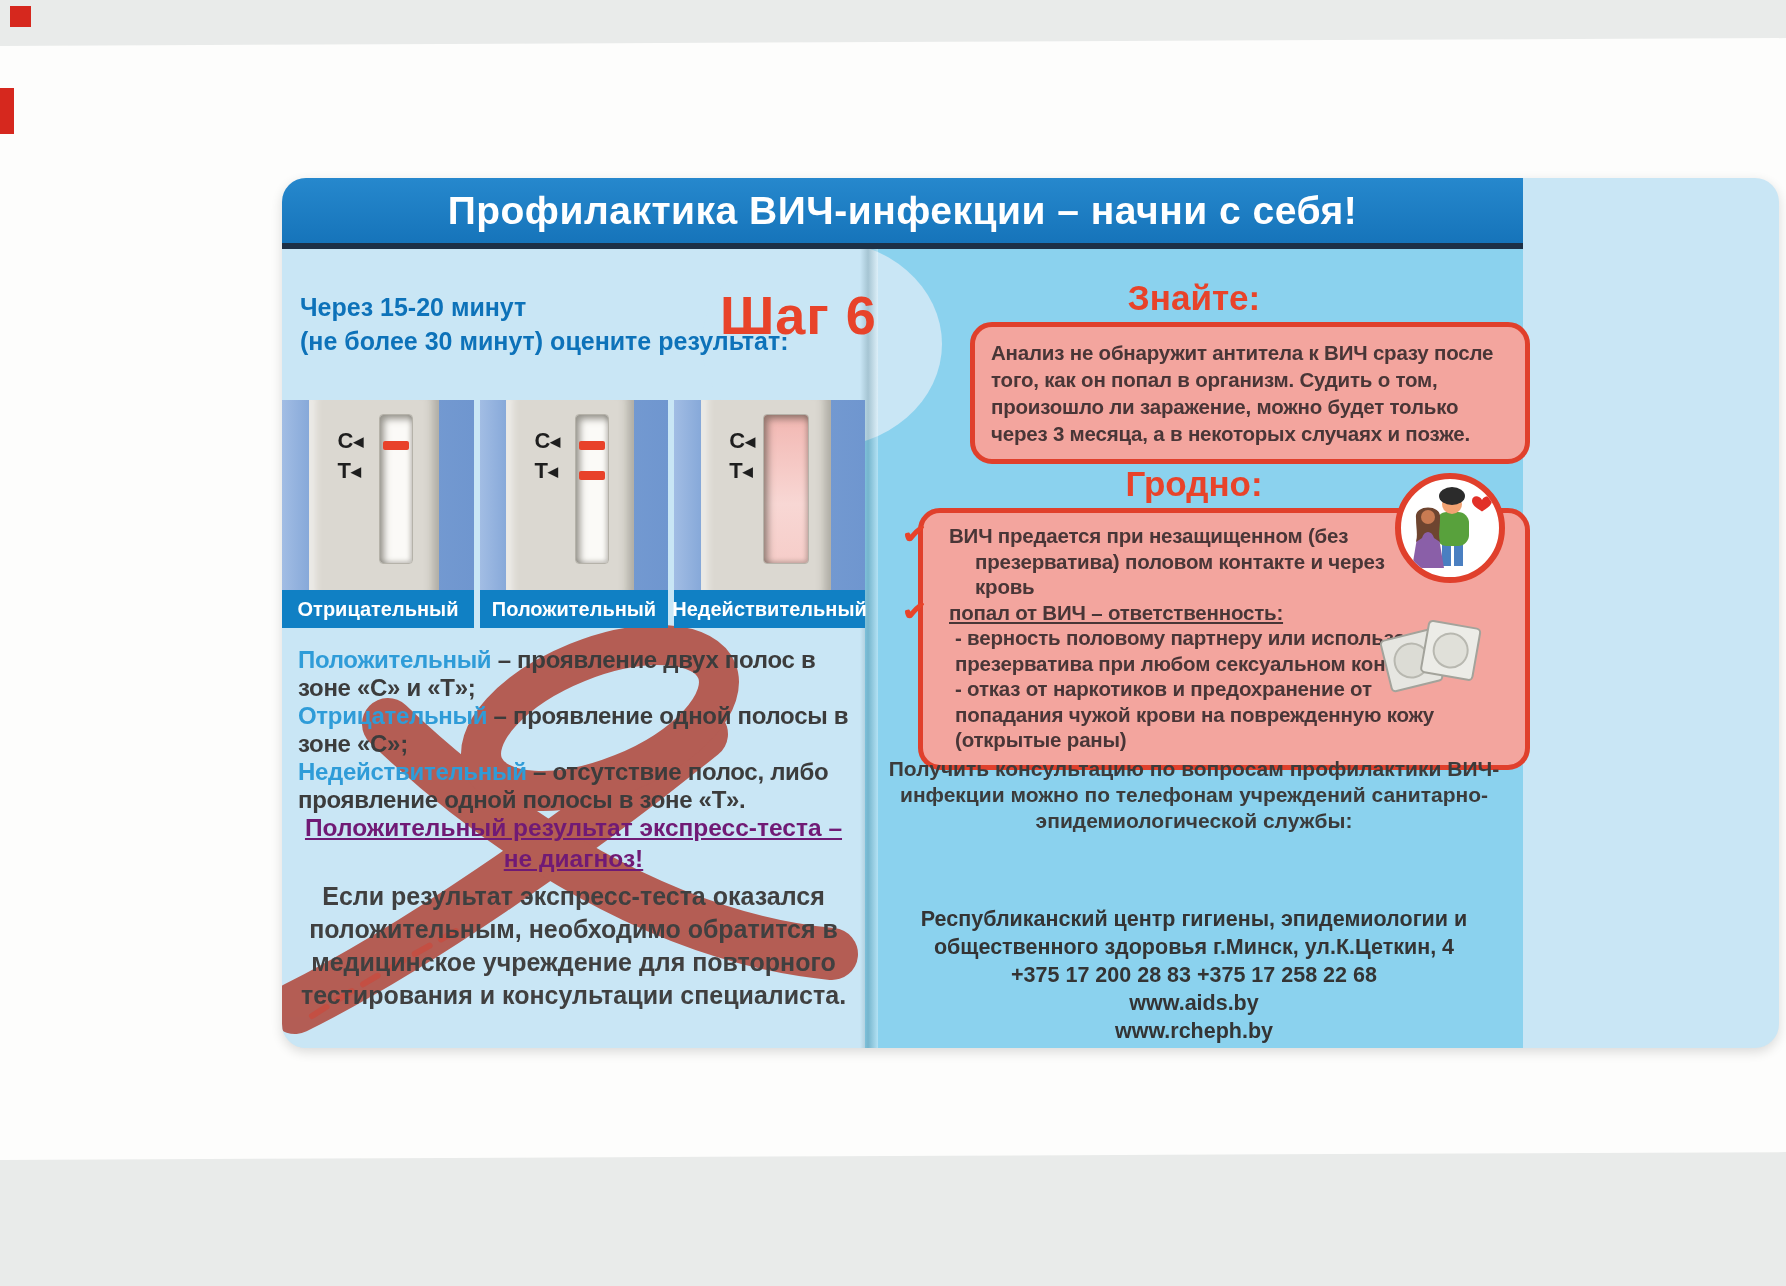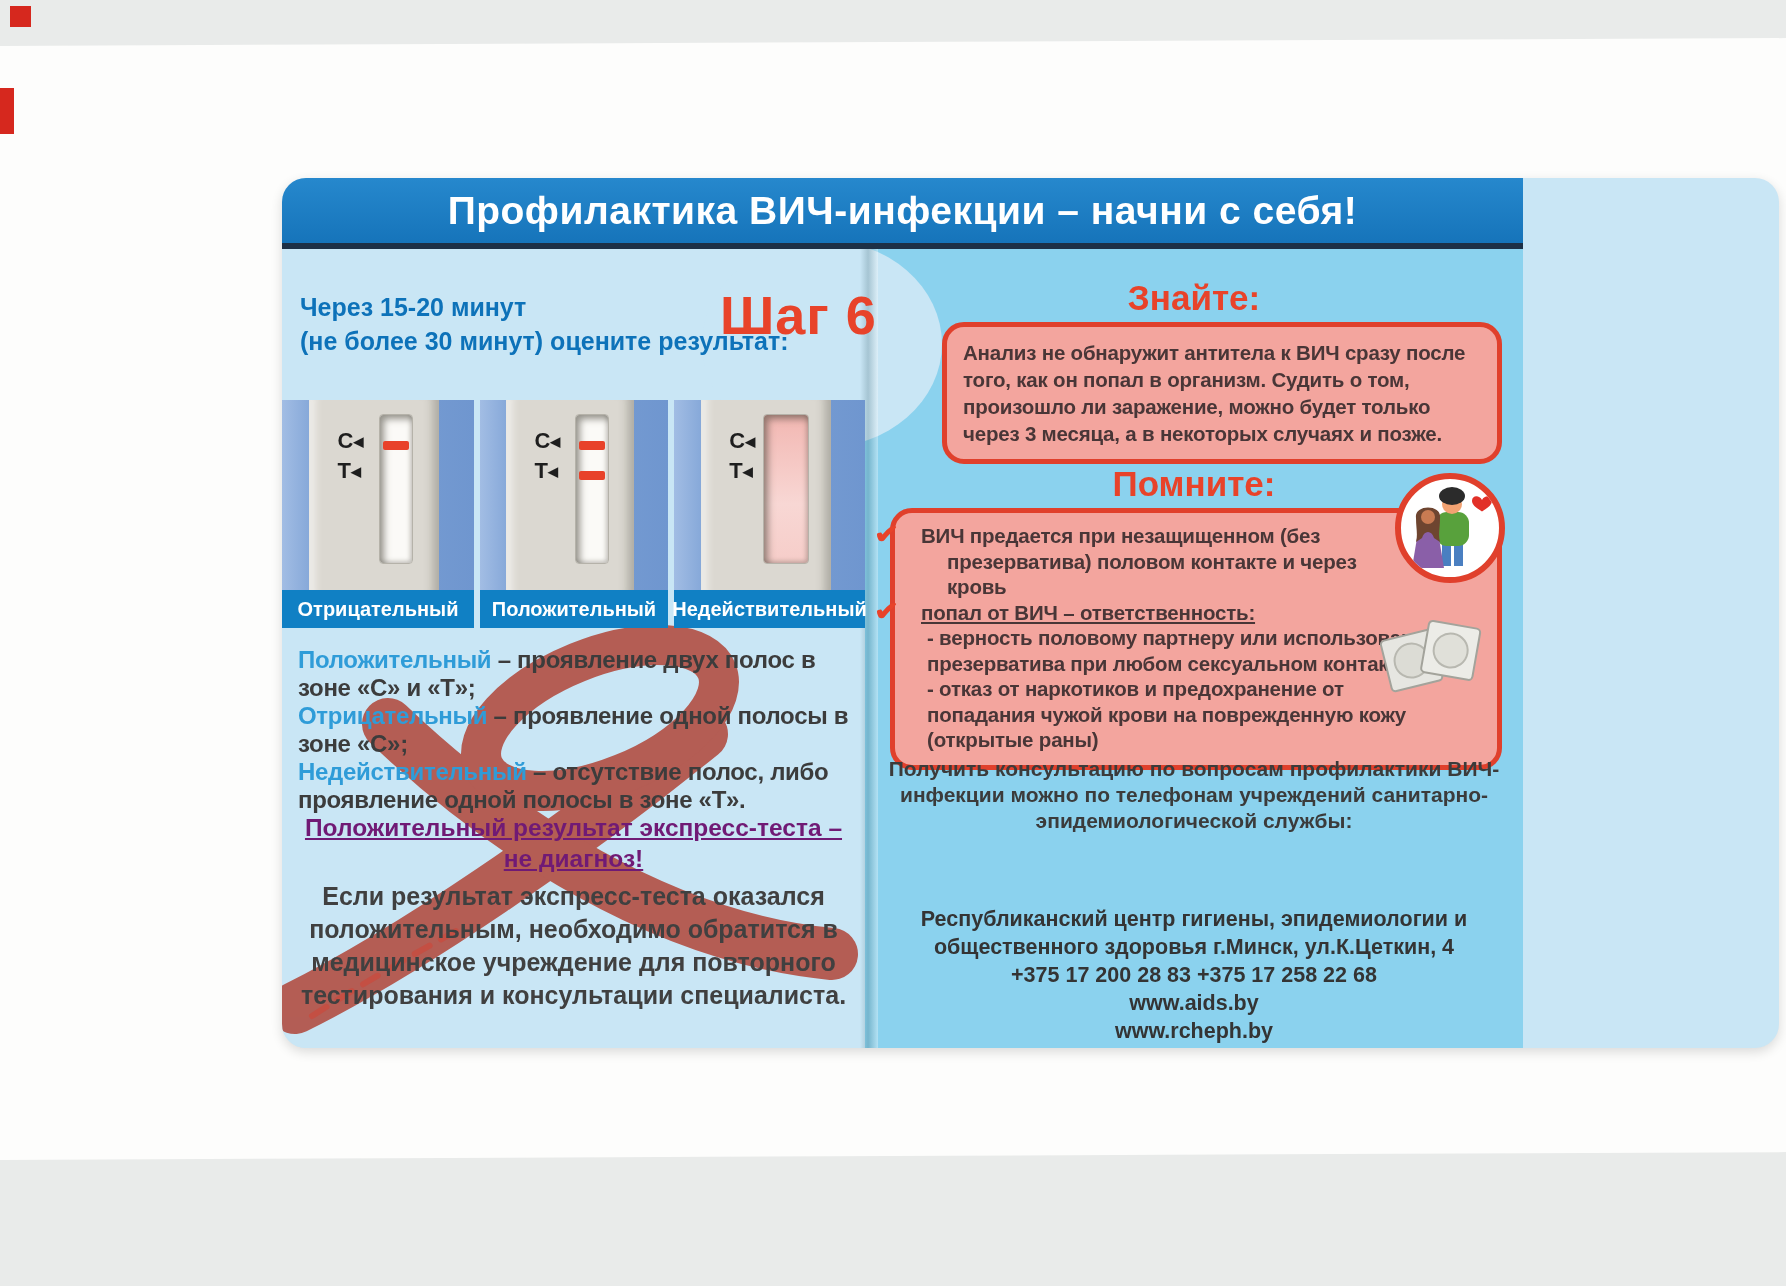--- a/index.html
+++ b/index.html
@@ -72,21 +72,21 @@
   .warn-h { position:absolute; left:20px; top:634px; width:543px; z-index:2; text-align:center;
     font-size:24.5px; font-weight:bold; color:#701a75; text-decoration:underline; line-height:31px; }
   .warn-p { position:absolute; left:14px; top:702px; width:555px; z-index:2; text-align:center;
     font-size:25px; font-weight:bold; color:#404040; line-height:33px; }
 
   .know-h, .rem-h { position:absolute; left:583px; width:658px; z-index:2; text-align:center;
     color:#e8432a; font-weight:bold; font-size:35px; }
   .know-h { top:100px; } .rem-h { top:286px; }
 
   .rbox { position:absolute; z-index:2; background:#f3a59e; border:5px solid #e0402c;
-    border-radius:22px; color:#493637; font-weight:bold; }
+    border-radius:22px; color:#493637; font-weight:bold;margin-left:28px; }
   .box1 { left:660px; top:144px; width:560px; padding:12px 16px;
     font-size:20.5px; line-height:27px; letter-spacing:-0.2px; }
   .box2 { left:608px; top:330px; width:612px; padding:10px 14px 12px 18px;
     font-size:20.5px; line-height:25.5px; letter-spacing:-0.2px; }
   .box2 p { margin:0; }
   .chk { display:inline-block; color:#e8432a; font-size:26px; line-height:22px;
     margin-right:8px; transform:scaleX(1.15); }
   .b2-item1 { padding-right:64px; padding-left:34px; text-indent:-34px; }
   .b2-title { text-decoration:underline; padding-left:34px; text-indent:-34px; }
   .b2-point { padding-left:14px; padding-right:40px; }
@@ -171,21 +171,21 @@
     <p><span class="term">Отрицательный</span><span> – проявление одной полосы в зоне «С»;</span></p>
     <p><span class="term">Недействительный</span><span> – отсутствие полос, либо проявление одной полосы в зоне «Т».</span></p>
   </div>
 
   <div class="warn-h">Положительный результат экспресс-теста – не диагноз!</div>
   <div class="warn-p">Если результат экспресс-теста оказался положительным, необходимо обратится в медицинское учреждение для повторного тестирования и консультации специалиста.</div>
 
   <div class="know-h">Знайте:</div>
   <div class="rbox box1">Анализ не обнаружит антитела к ВИЧ сразу после того, как он попал в организм. Судить о том, произошло ли заражение, можно будет только через 3 месяца, а в некоторых случаях и позже.</div>
 
-  <div class="rem-h">Помните:</div>
+  <div class="rem-h">Гродно:</div>
   <div class="rbox box2">
     <p class="b2-item1"><span class="chk">✔</span><span>ВИЧ предается при незащищенном (без презерватива) половом контакте и через кровь</span></p>
     <p class="b2-title"><span class="chk">✔</span><span>попал от ВИЧ – ответственность:</span></p>
     <p class="b2-point">-  верность половому партнеру или использование презерватива  при любом  сексуальном контакте</p>
     <p class="b2-point">-  отказ от наркотиков и предохранение от попадания чужой крови на поврежденную кожу (открытые раны)</p>
   </div>
 
   <svg class="couple" viewBox="0 0 112 112">
     <defs>
         <clipPath id="cpc">

